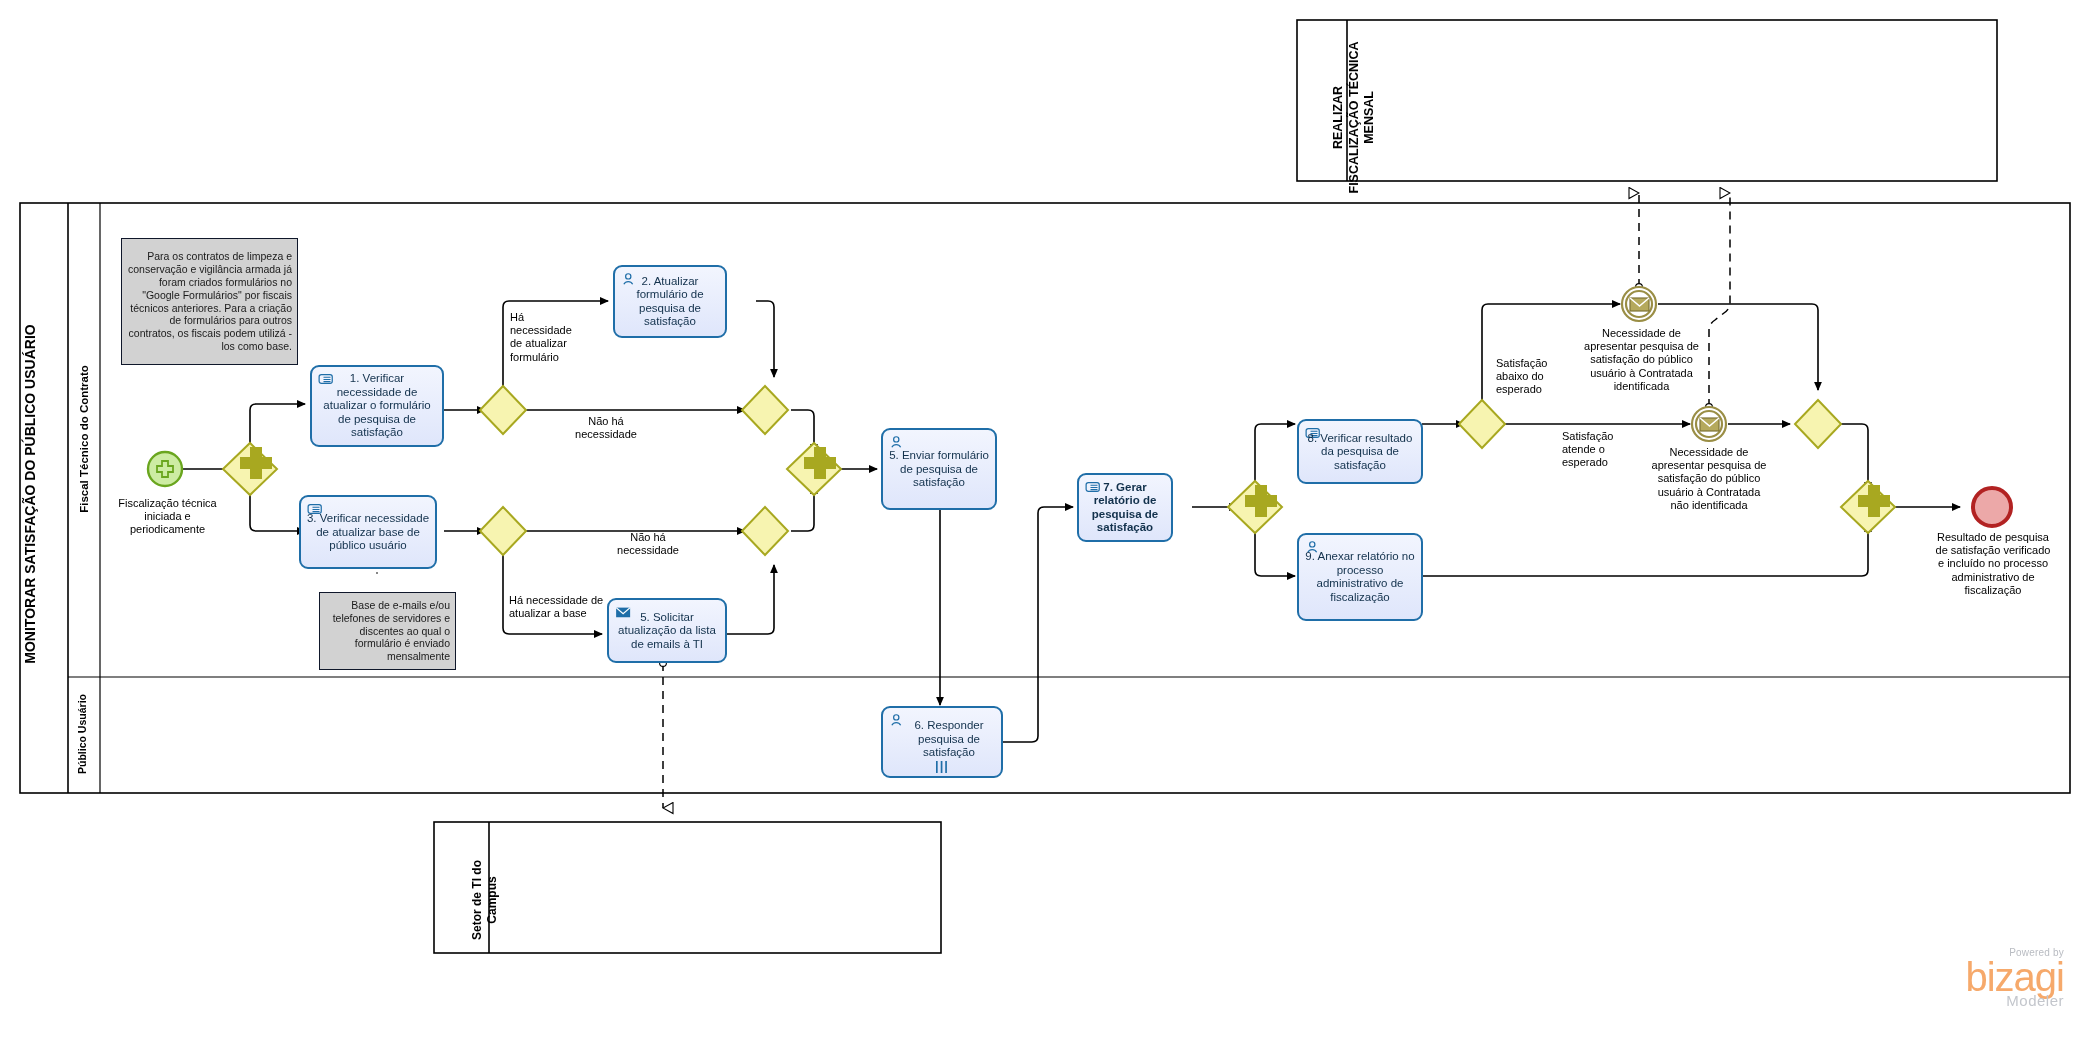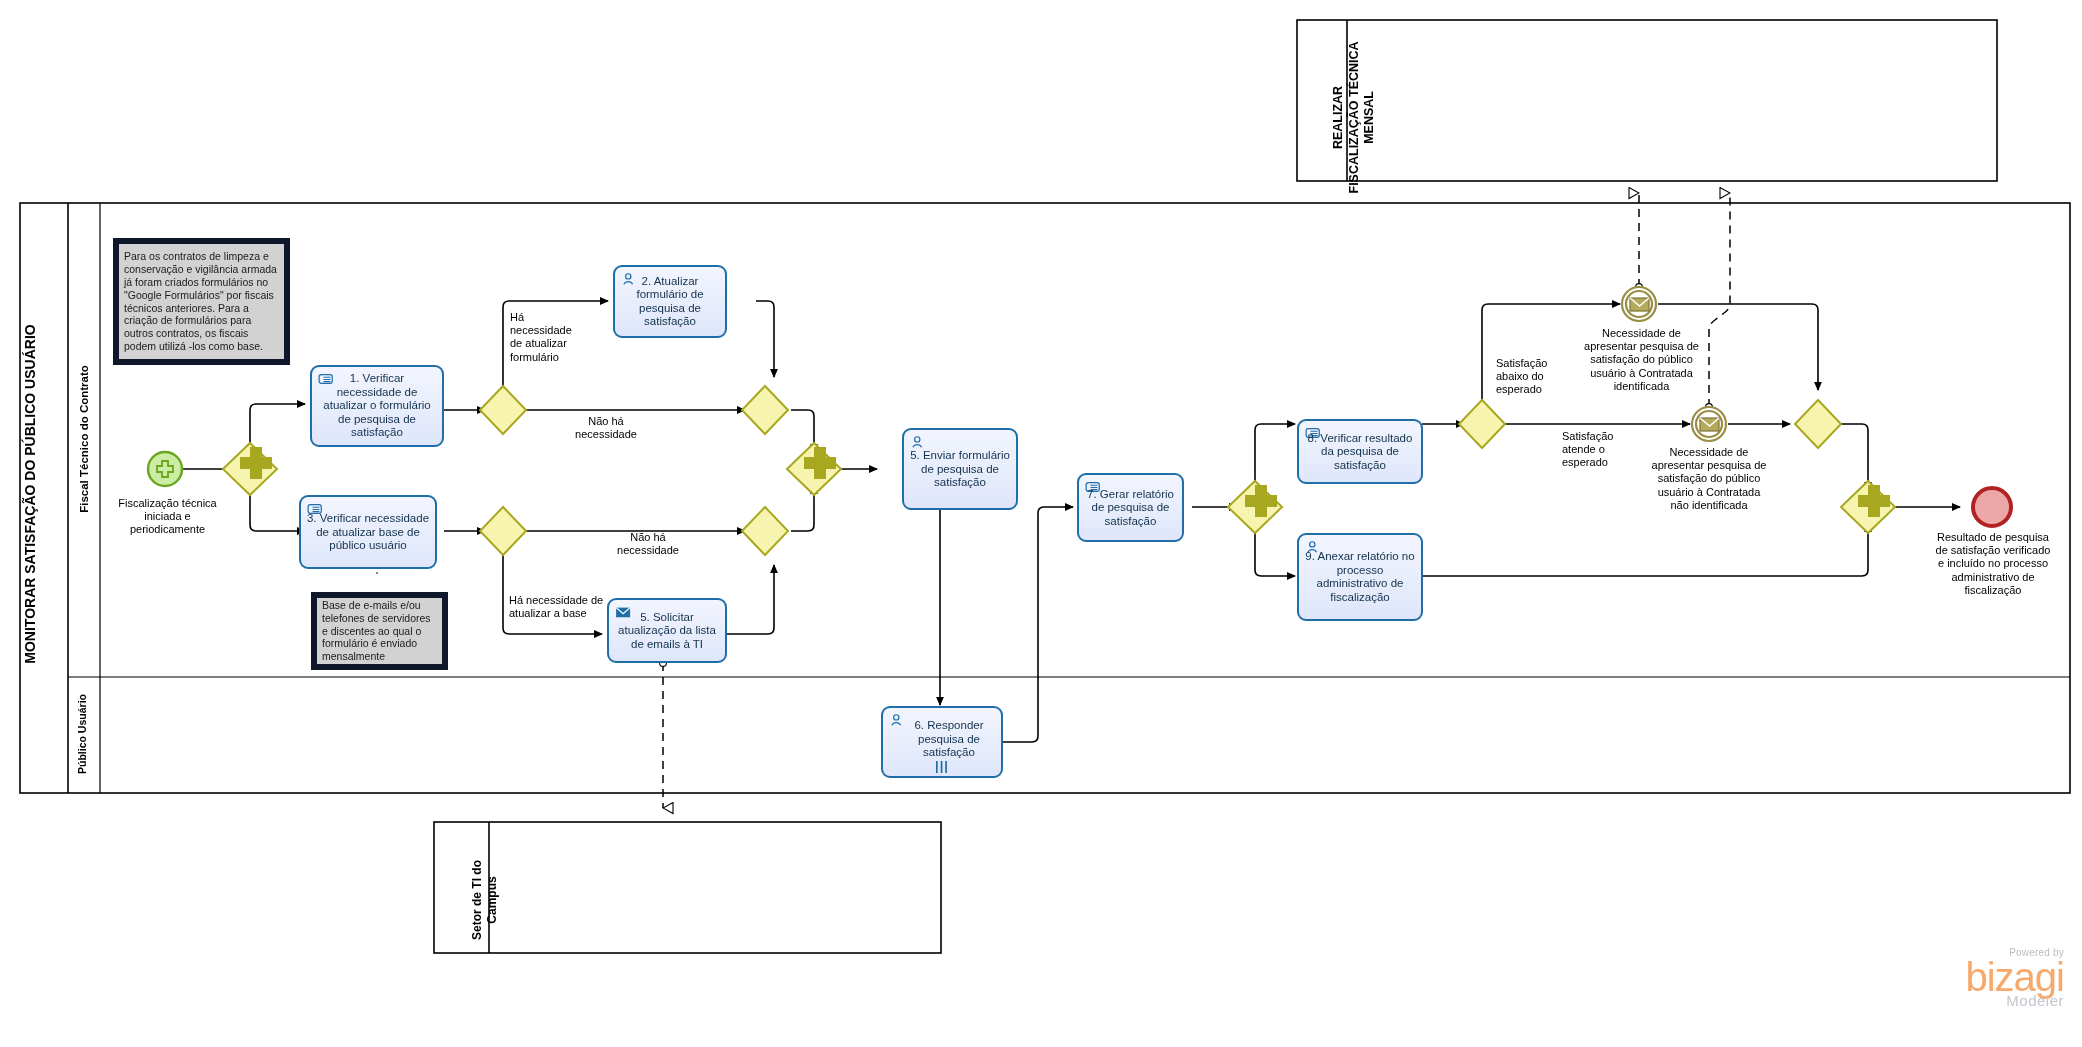--- a/index.html
+++ b/index.html
@@ -7,22 +7,22 @@
   #stage{position:relative;width:2082px;height:1047px;}
   svg#canvas{position:absolute;left:0;top:0;width:2082px;height:1047px;}
 
   
   .task{position:absolute;box-sizing:border-box;border:2px solid #1f6ea8;border-radius:9px;
         background:linear-gradient(180deg,#f2f5fe 0%,#dfe6fb 100%);}
   .task .tx{position:absolute;left:0;right:0;top:50%;transform:translateY(-50%);
         text-align:center;font-size:11.5px;line-height:1.18;color:#12314c;padding:0 4px;box-sizing:border-box;}
   .task .icn{position:absolute;left:6px;top:5px;width:18px;height:14px;}
 
-  .note{position:absolute;box-sizing:border-box;background:#d2d2d2;border:6px solid #0f172a;
-        font-size:10.5px;line-height:1.22;text-align:left;color:#1a1a1a;padding:4px 5px;}
+  .note{position:absolute;box-sizing:border-box;background:#d2d2d2;border:1px solid #0f172a;
+        font-size:10.5px;line-height:1.22;text-align:right;color:#1a1a1a;padding:4px 5px;margin-left:8px;}
 
   .lanetext{position:absolute;font-weight:bold;white-space:pre-line;text-align:center;
         transform-origin:center center;}
 
   .edgelbl{position:absolute;font-size:11px;line-height:1.2;color:#000;white-space:pre-line;}
   .evlbl{position:absolute;font-size:11px;line-height:1.2;color:#000;text-align:center;white-space:pre-line;}
 
   .brand{position:absolute;right:18px;bottom:38px;text-align:right;}
   .brand .pb{font-size:10px;color:#b9bcc2;letter-spacing:.2px;}
   .brand .bz{font-size:40px;color:#f6a96b;font-weight:normal;line-height:.95;letter-spacing:-1px;}
@@ -250,21 +250,21 @@
   <div class="task" style="left:607px;top:598px;width:120px;height:65px;">
     <svg class="icn" viewBox="0 0 20 16">
       <rect x="1" y="3" width="16" height="11" fill="#1f6ea8"></rect>
       <path d="M1,3 L9,10 L17,3" fill="none" stroke="#fff" stroke-width="1.5"></path>
     </svg>
     <div class="tx">5. Solicitar
 atualização da lista
 de emails  à TI</div>
   </div>
 
-  <div class="task" style="left:881px;top:428px;width:116px;height:82px;margin-left:21px;">
+  <div class="task" style="left:881px;top:428px;width:116px;height:82px;">
     <svg class="icn" viewBox="0 0 20 16">
       <circle cx="8" cy="5" r="3" fill="none" stroke="#1f6ea8" stroke-width="1.4"></circle>
       <path d="M3,14 a5.5,5 0 0 1 10,0" fill="none" stroke="#1f6ea8" stroke-width="1.4"></path>
     </svg>
     <div class="tx">5. Enviar
 formulário de
 pesquisa de
 satisfação</div>
   </div>
 
@@ -272,21 +272,21 @@
     <svg class="icn" viewBox="0 0 20 16">
       <circle cx="8" cy="5" r="3" fill="none" stroke="#1f6ea8" stroke-width="1.4"></circle>
       <path d="M3,14 a5.5,5 0 0 1 10,0" fill="none" stroke="#1f6ea8" stroke-width="1.4"></path>
     </svg>
     <div class="tx" style="transform:translateY(-56%);margin-left:14px;">6. Responder
 pesquisa de
 satisfação</div>
     <div style="position:absolute;left:50%;bottom:3px;transform:translateX(-50%);color:#1f6ea8;font-size:13px;font-weight:bold;letter-spacing:1px;">|||</div>
   </div>
 
-  <div class="task" style="left:1077px;top:473px;width:107px;height:69px;">
+  <div class="task" style="left:1077px;top:473px;width:96px;height:69px;font-weight:bold;">
     <svg class="icn" viewBox="0 0 20 16">
       <rect x="1" y="3" width="15" height="10" rx="2.5" fill="none" stroke="#1f6ea8" stroke-width="1.4"></rect>
       <path d="M6,6 h8 M6,8.5 h8 M6,11 h8" stroke="#1f6ea8" stroke-width="1.2"></path>
     </svg>
     <div class="tx">7. Gerar relatório de
 pesquisa de
 satisfação</div>
   </div>
 
   <div class="task" style="left:1297px;top:388px;width:126px;height:65px;margin-top:31px;">

